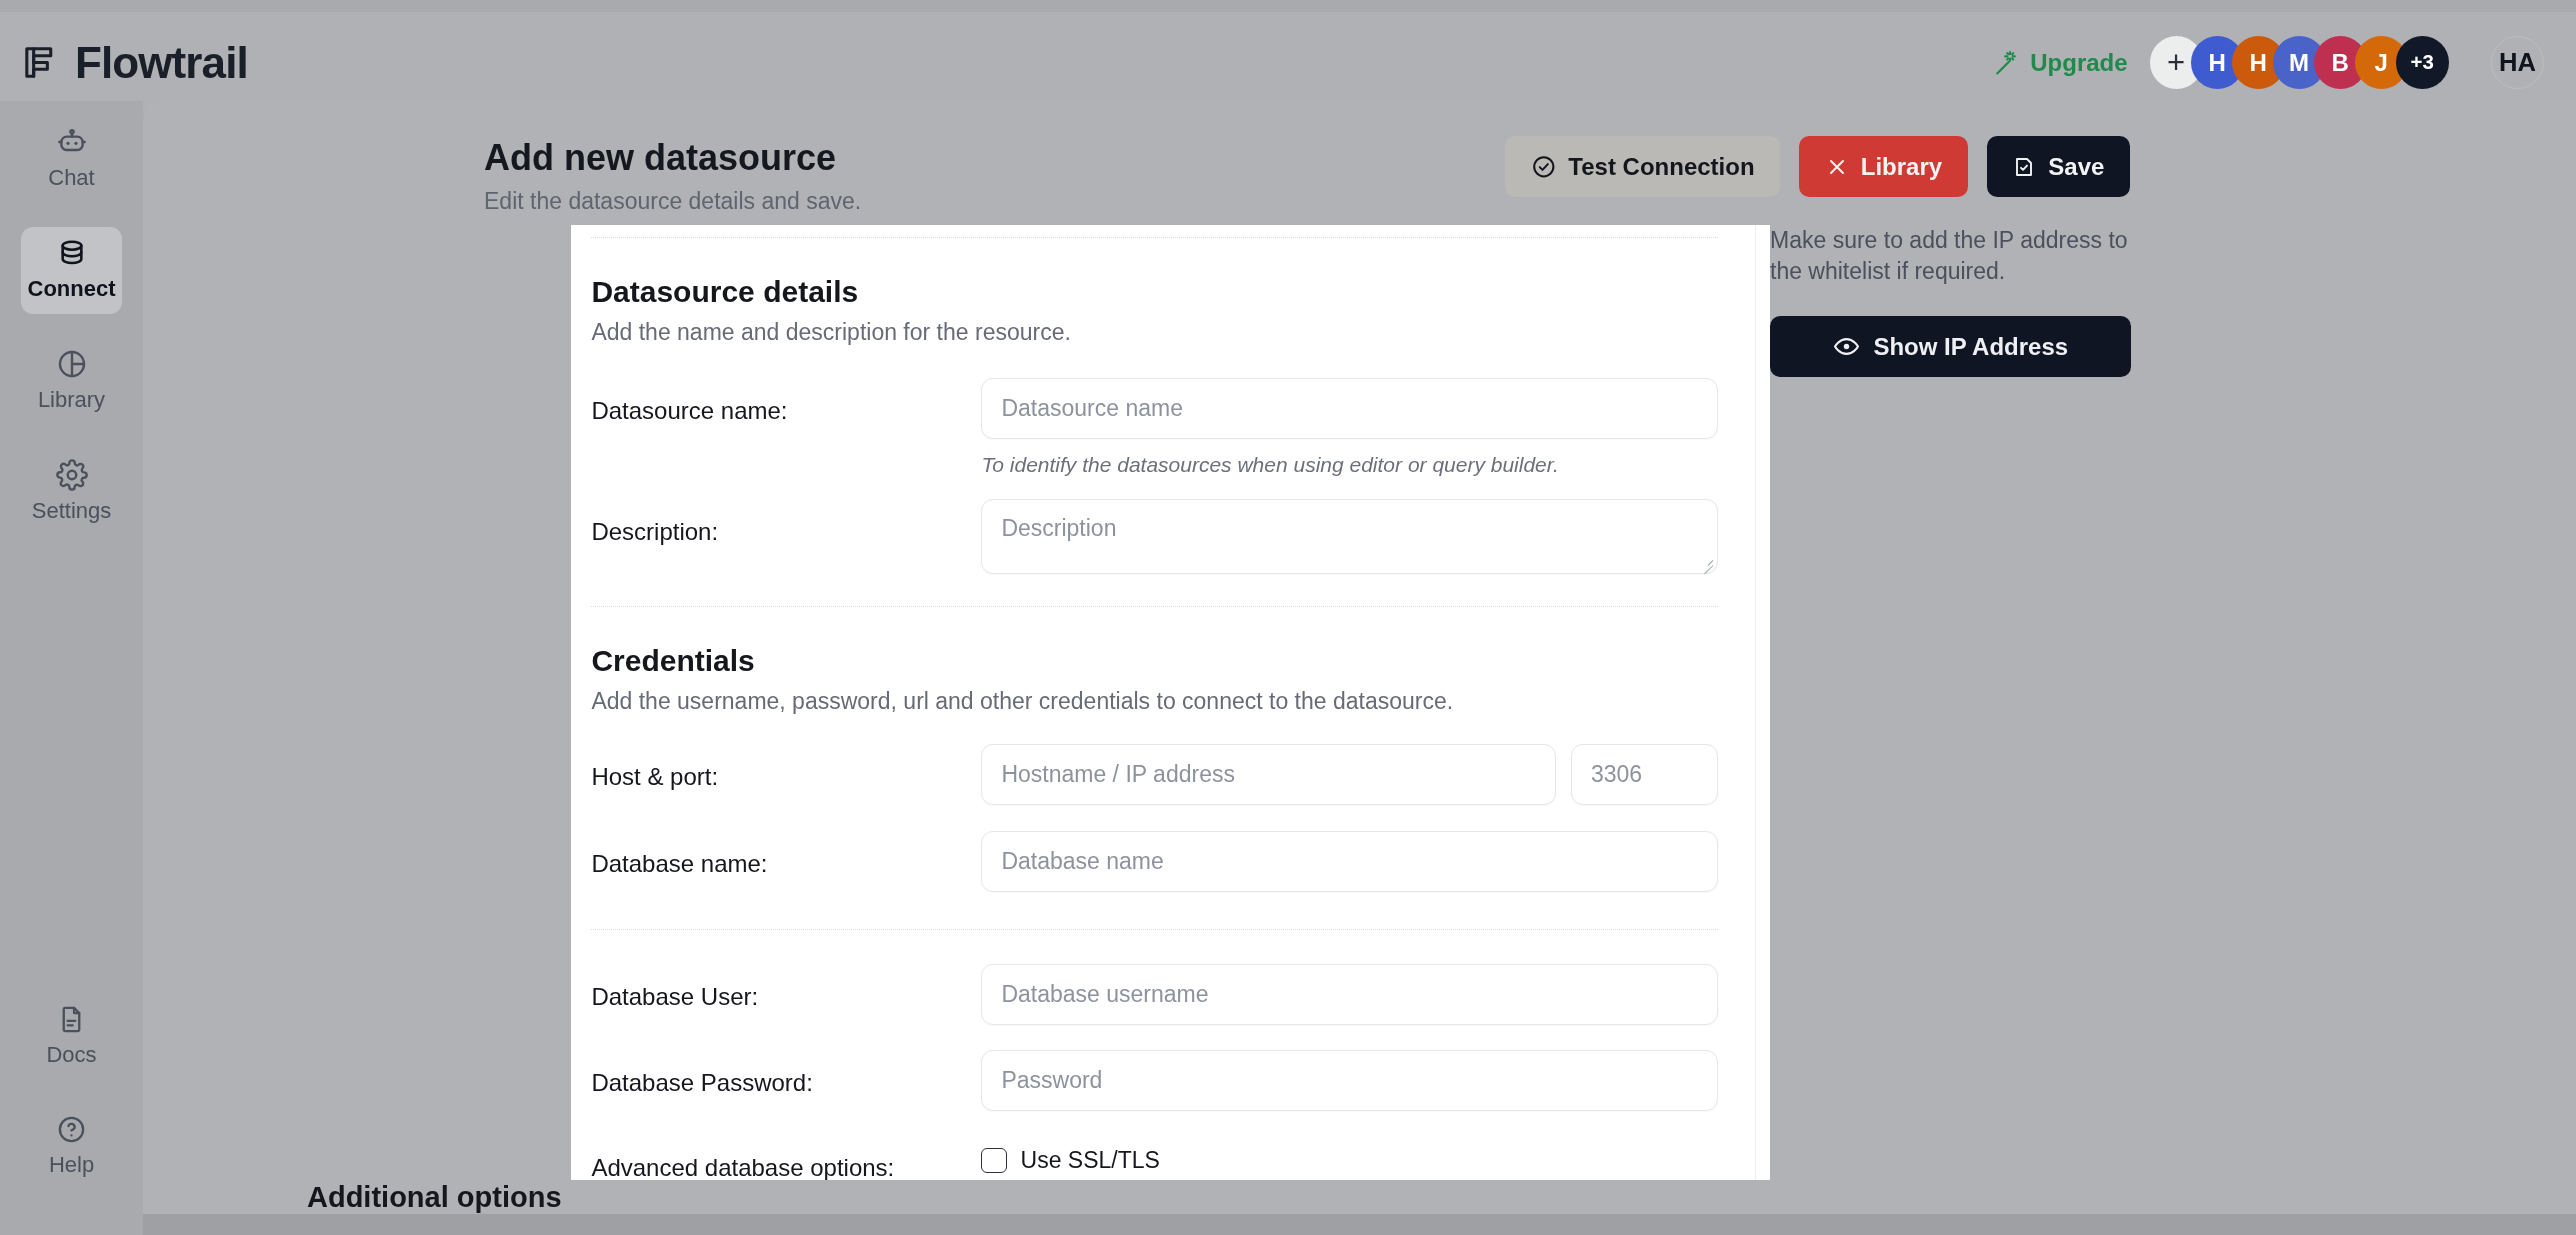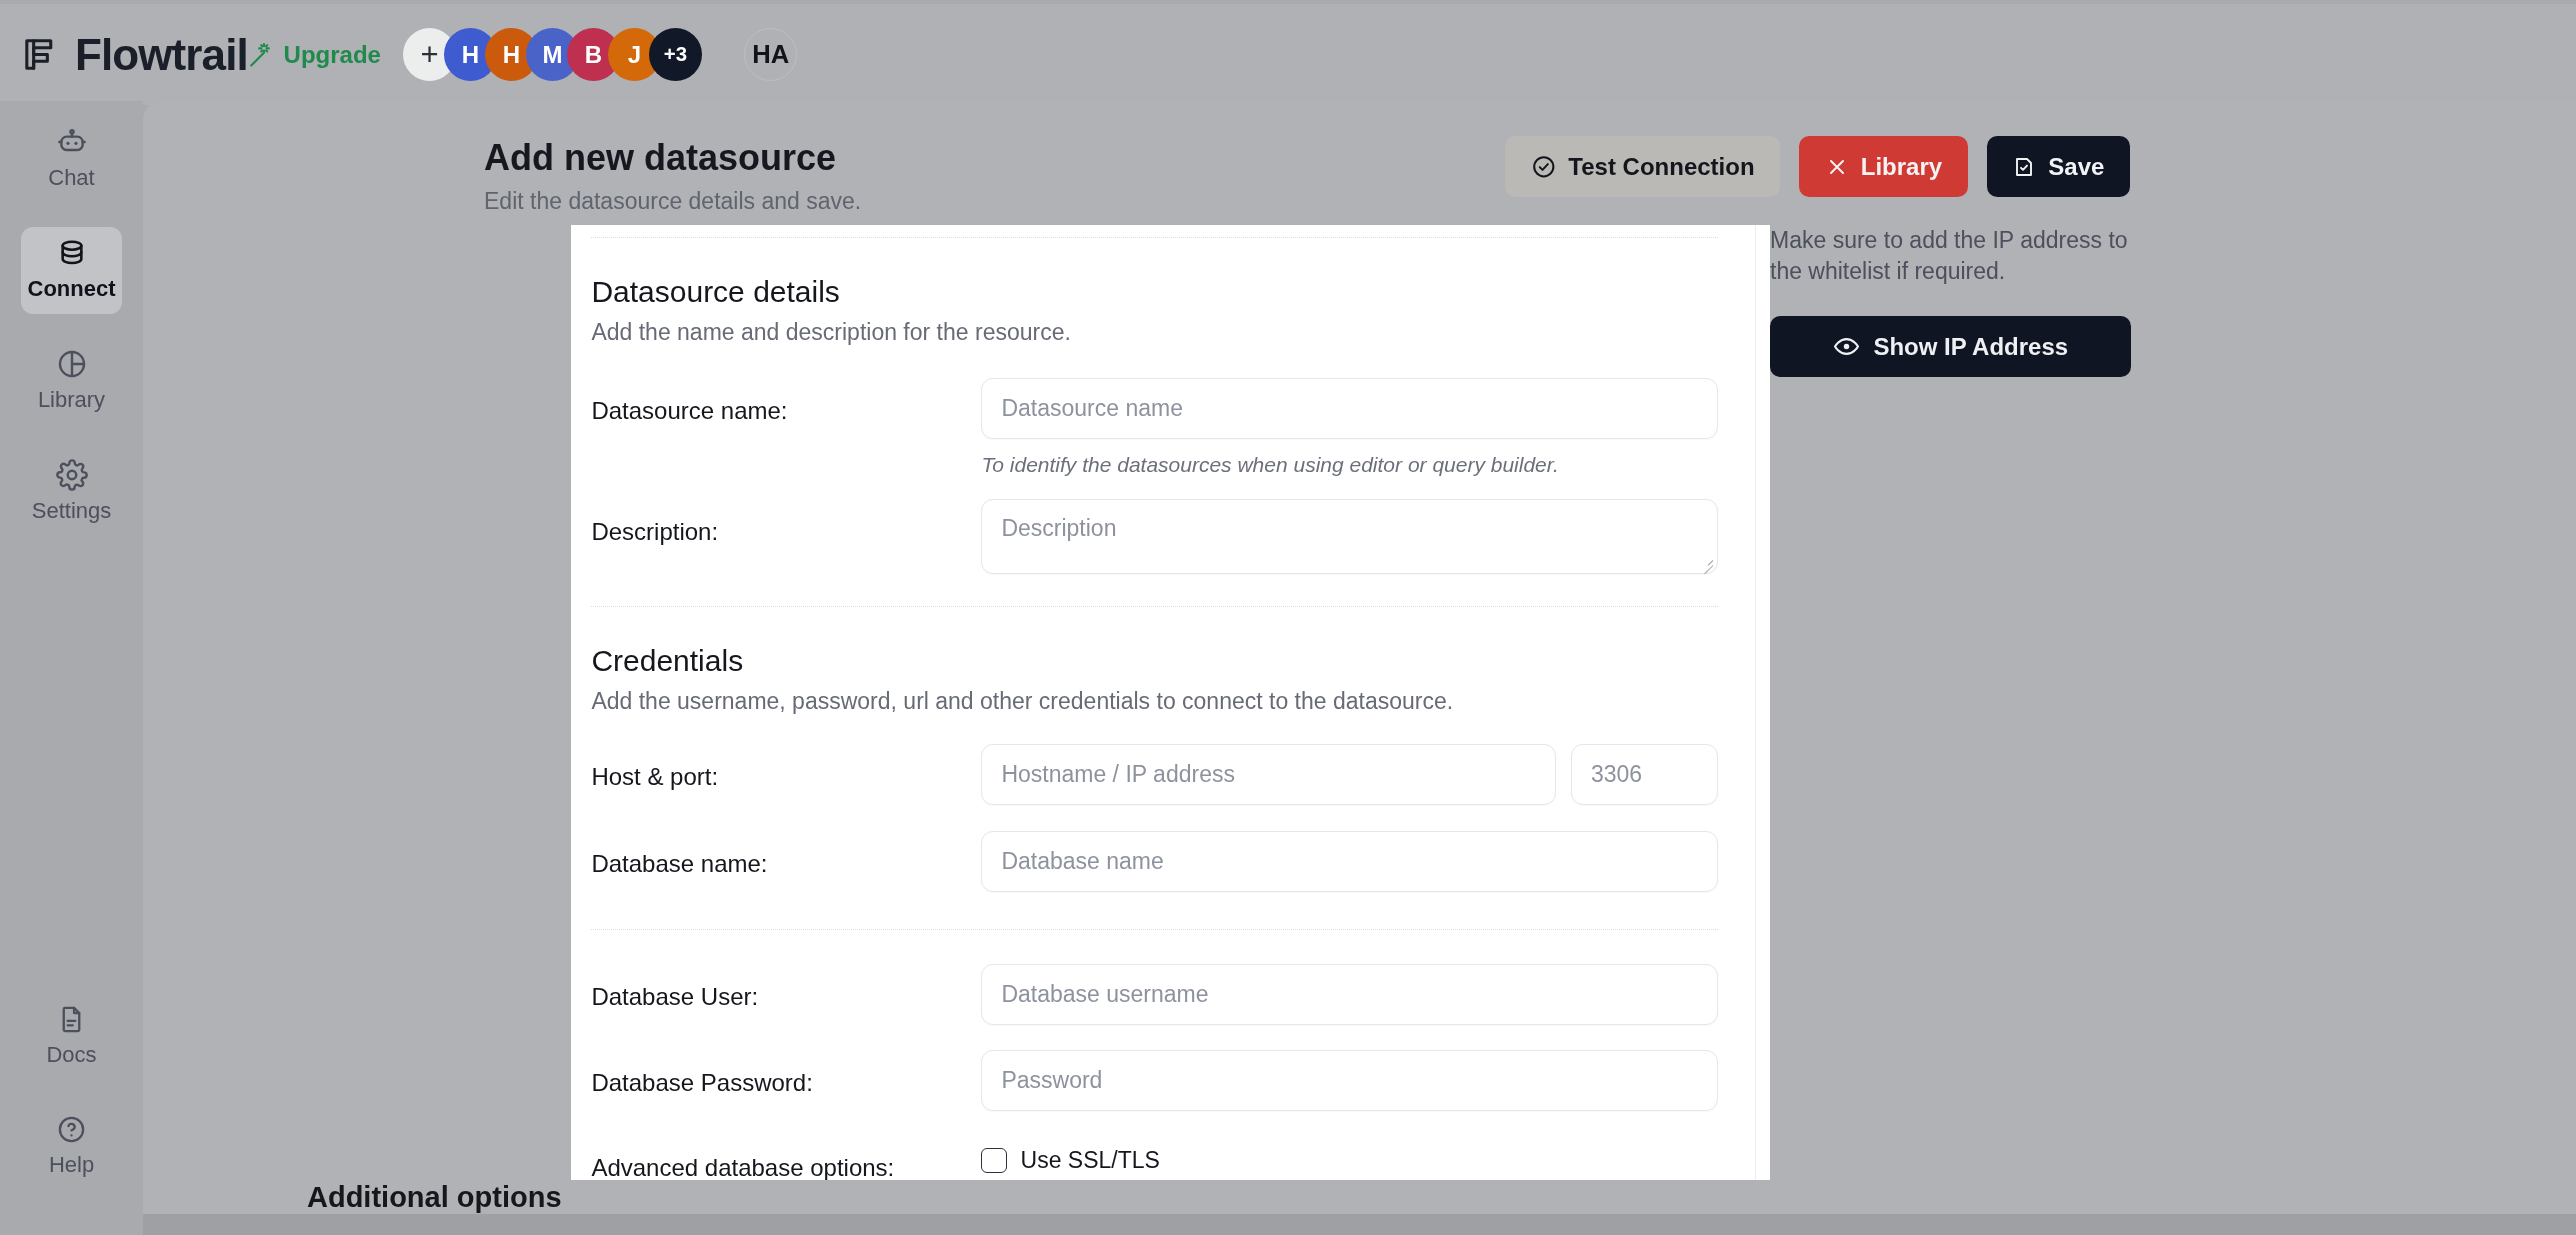--- a/index.html
+++ b/index.html
@@ -5,23 +5,23 @@
   * { box-sizing: border-box; margin: 0; padding: 0; }
   html, body {
     width: 2576px; height: 1235px;
     overflow: hidden;
     font-family: "Liberation Sans", sans-serif;
     background: #a9aaae;
   }
 
   
   .topbar {
-    position: absolute; left: 0; top: 4px; width: 2576px; height: 101px;
+    position: absolute; left: 0; top: 12px; width: 2576px; height: 101px;
     background: #b0b1b4;
-    display: flex; align-items: center; justify-content: flex-start;
+    display: flex; align-items: center; justify-content: space-between;
     padding: 0 32px 0 20.4px;
   }
   .brand { display: flex; align-items: center; gap: 13.6px; }
   .brand-name { font-size: 44px; font-weight: 700; color: #1b1f2a; letter-spacing: -0.9px; }
 
   .top-right { display: flex; align-items: center; gap: 22px; }
   .upgrade {
     display: flex; align-items: center; gap: 10.2px;
     color: #1f8a4c; font-size: 24px; font-weight: 600;
   }
@@ -109,21 +109,21 @@
     padding: 0 37px 0 20.4px;
   }
   .modal-scrollbar {
     position: absolute; right: 0; top: 0; width: 15.3px; height: 100%;
     background: #ffffff; border-left: 0.9px solid #eceded;
   }
 
   .dotted { border-top: 1.7px dotted #dcdddf; }
   .dotted-top { margin: 0 0 0 0; }
 
-  .sec-title { font-size: 30px; font-weight: 400; color: #15171d; }
+  .sec-title { font-size: 30px; font-weight: 700; color: #15171d; }
   .sec-sub { font-size: 23px; color: #676b76; margin-top: 10.2px; }
 
   .row { display: flex; align-items: flex-start; }
   .row-label {
     width: 390px; flex: 0 0 390px;
     font-size: 24px; color: #15171d; padding-top: 19px;
   }
   .ctrl { flex: 1 1 auto; }
 
   .inp {

